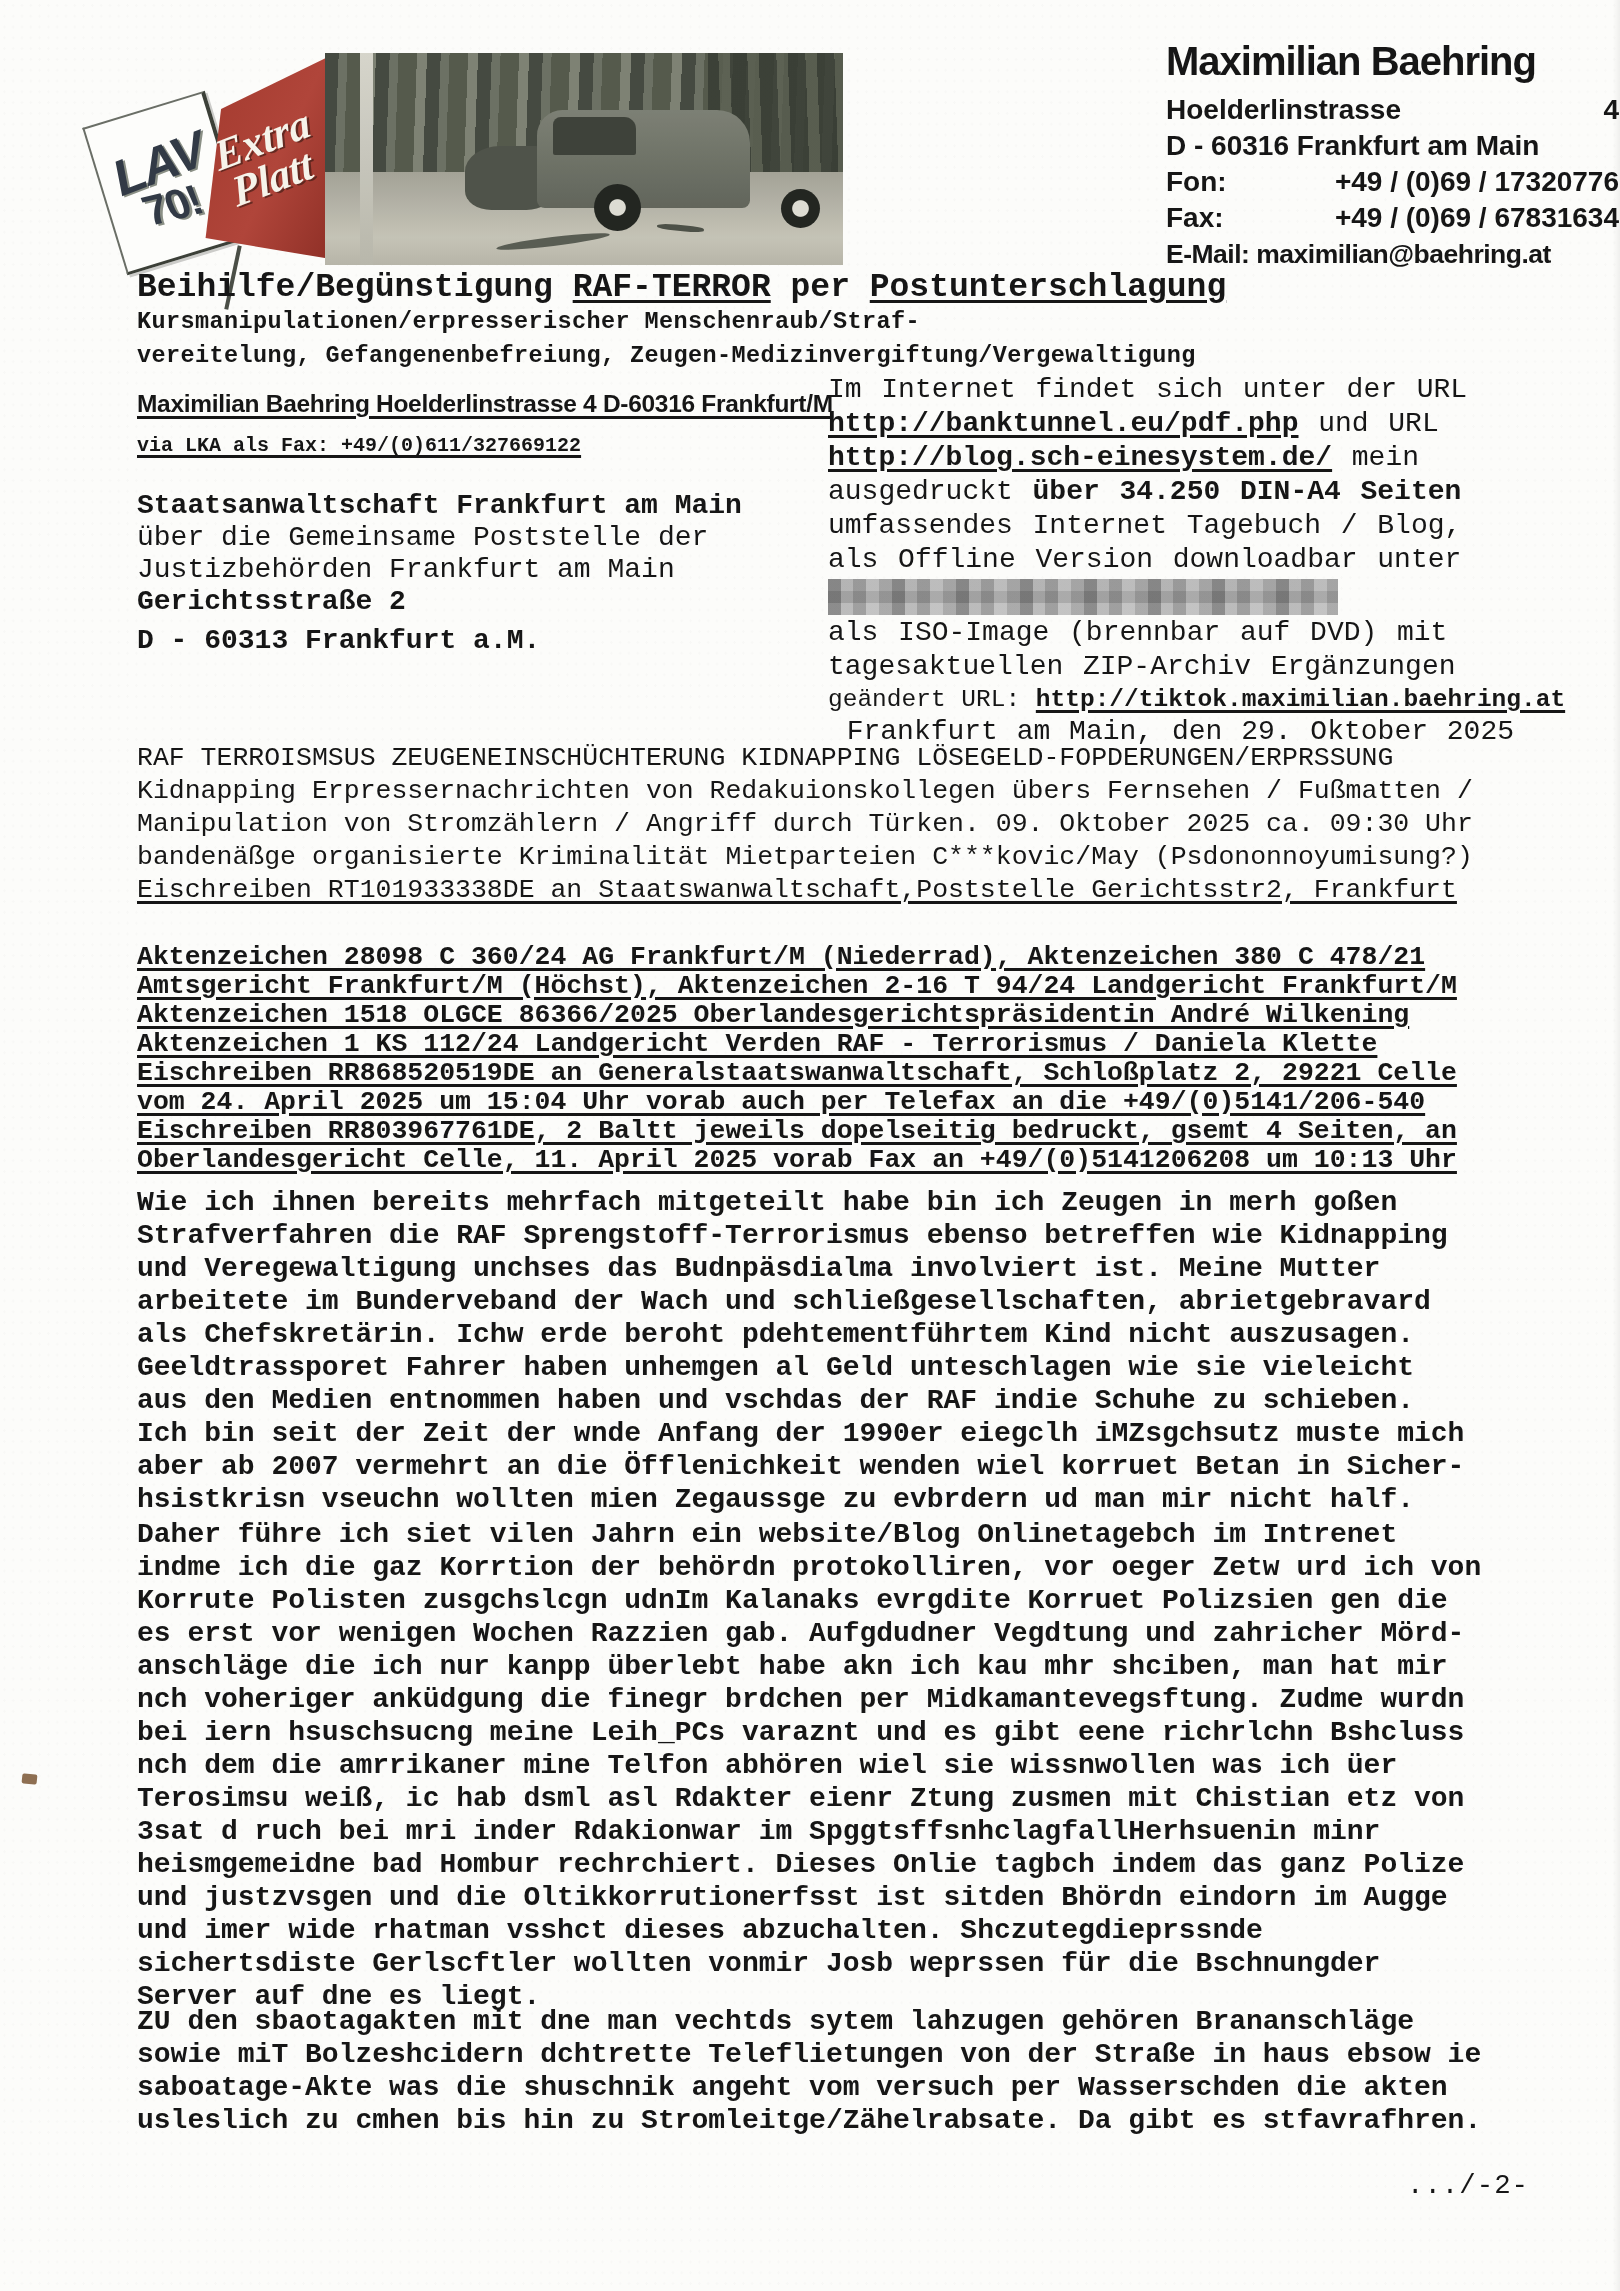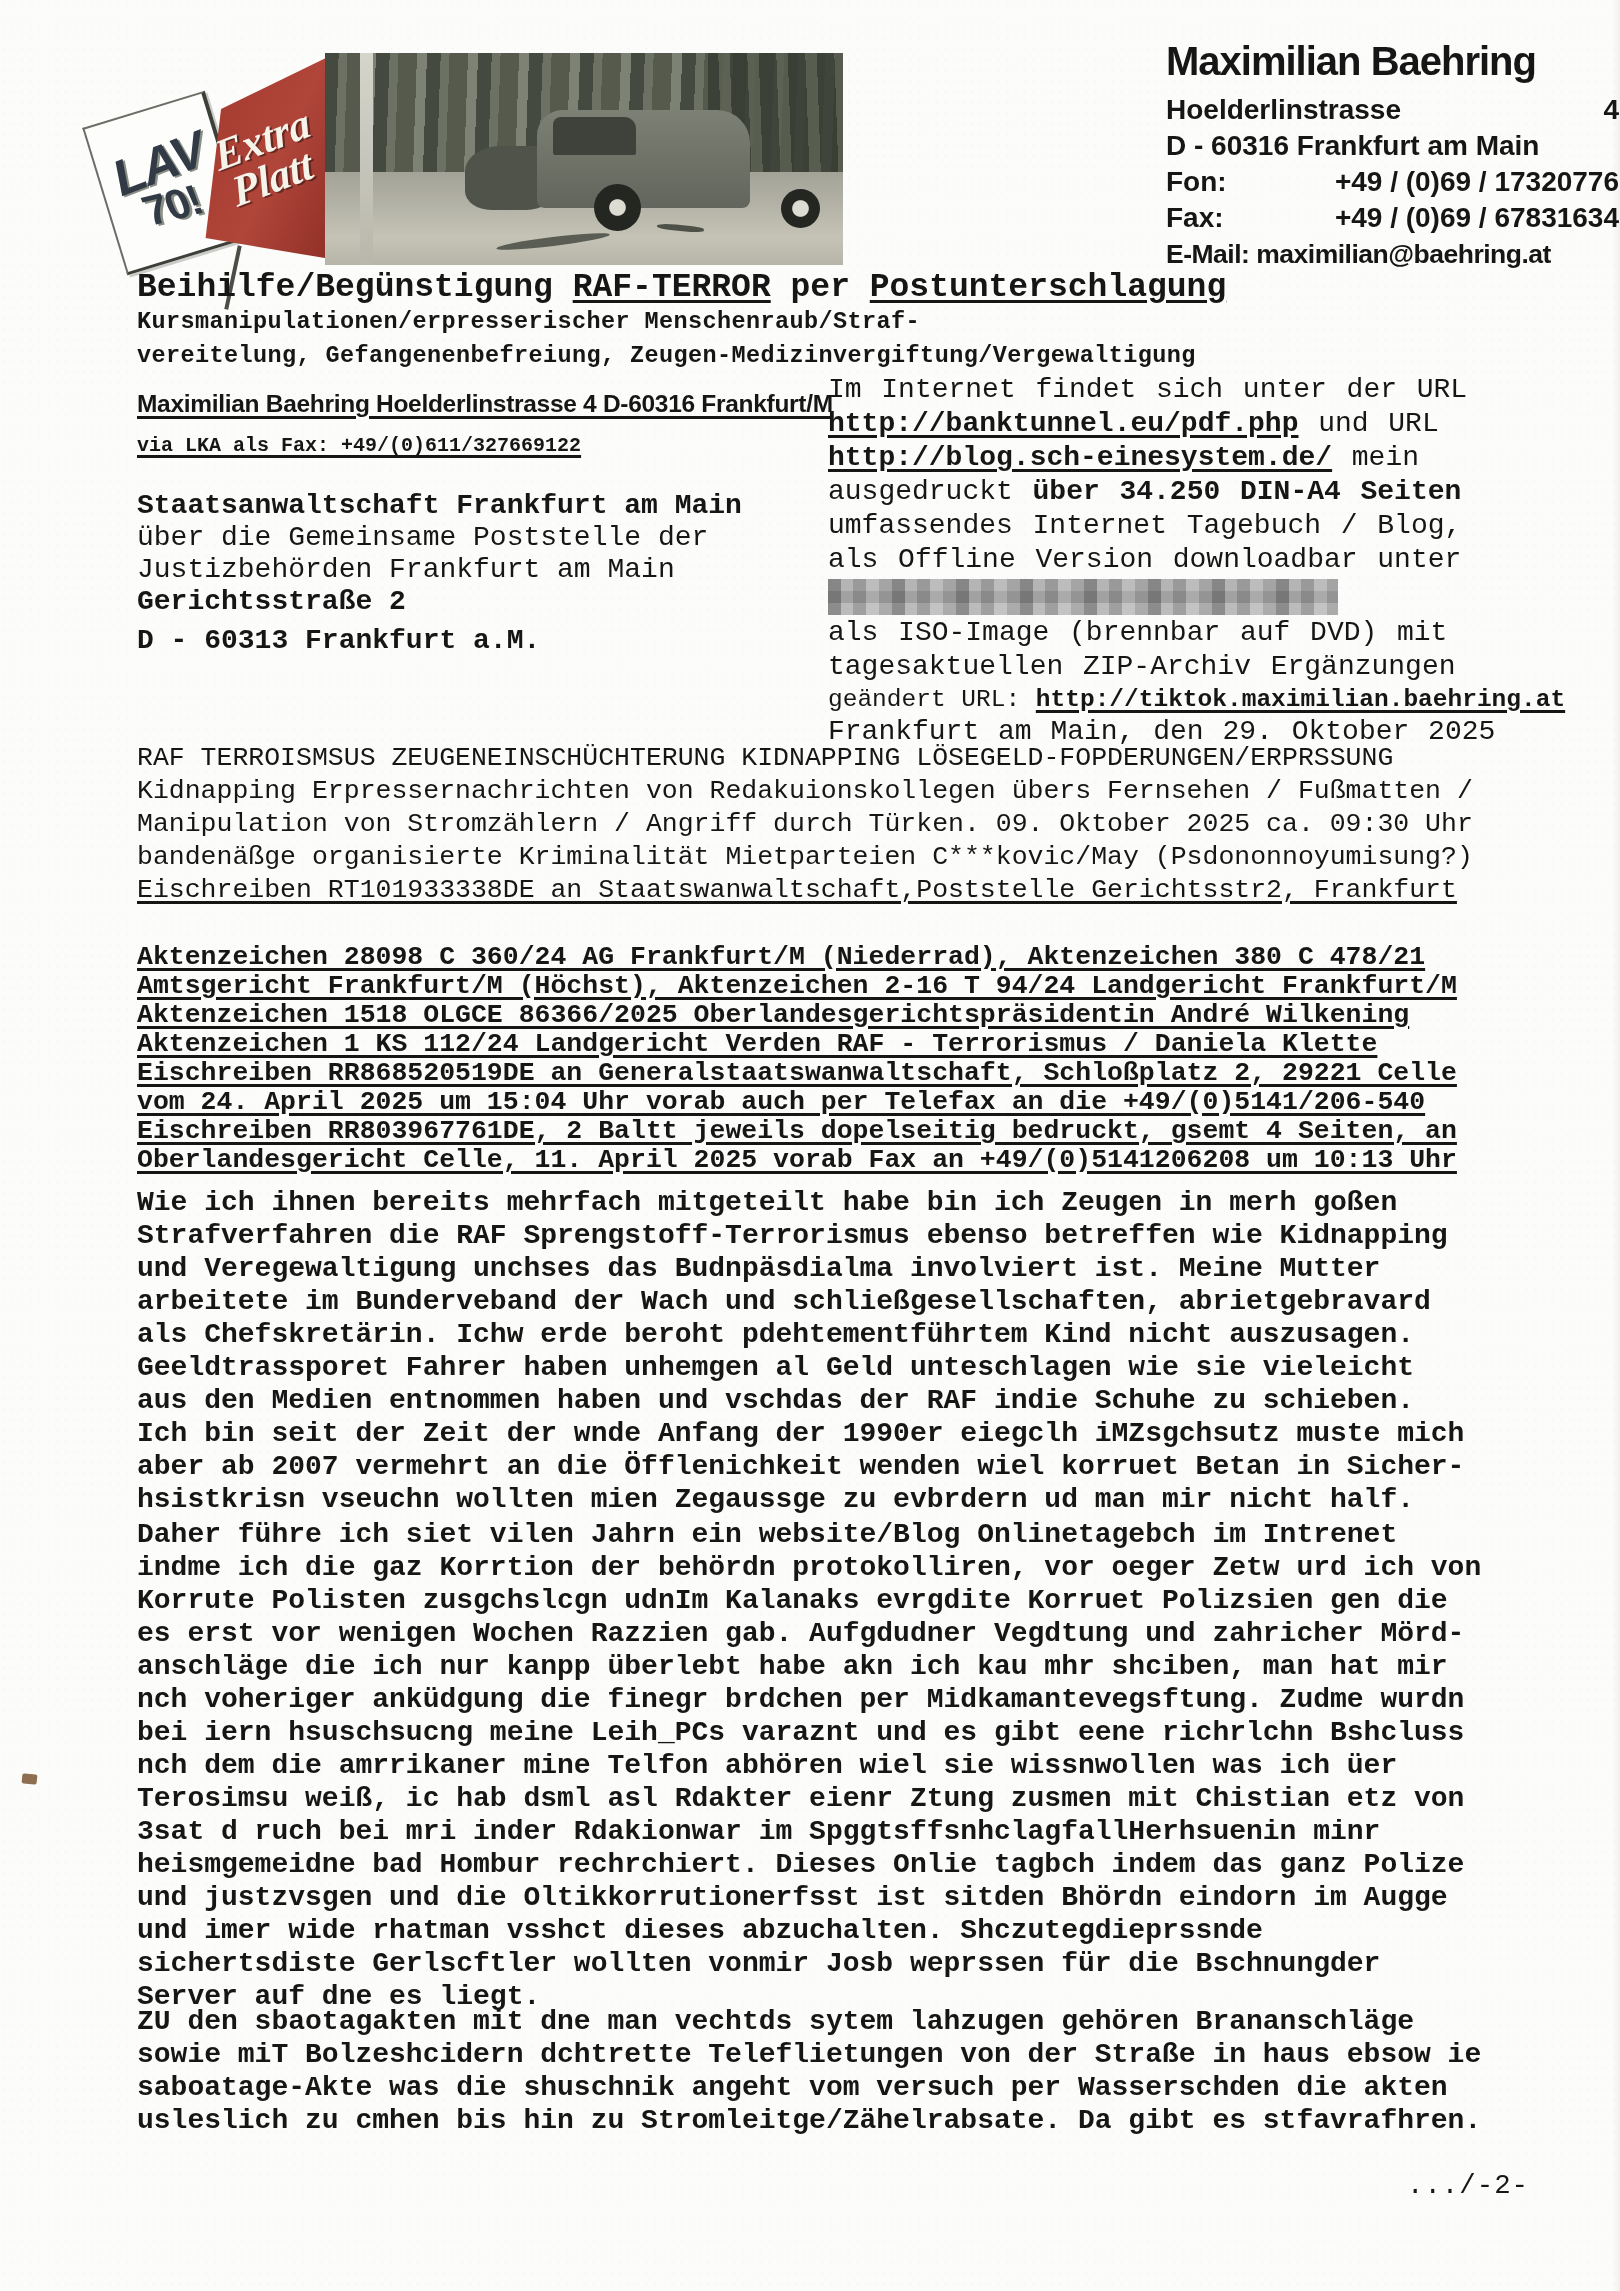--- a/index.html
+++ b/index.html
@@ -122,21 +122,21 @@
   .rinfo .ln{white-space:nowrap;word-spacing:2.9px;}
   .rinfo .bold{font-weight:700;}
   .redact{
     width:510px;height:36px;margin:2px 0 1px 0;
     background:
       repeating-linear-gradient(90deg,rgba(20,20,20,.34) 0 12.7px,rgba(120,120,120,.18) 12.7px 25.5px,rgba(60,60,60,.30) 25.5px 38px,rgba(170,170,170,.22) 38px 51px,rgba(90,90,90,.28) 51px 64px),
       repeating-linear-gradient(0deg,rgba(255,255,255,.25) 0 11.8px,rgba(0,0,0,.08) 11.8px 24.5px,rgba(255,255,255,.12) 24.5px 36px),
       #b9b9b9;
   }
   .rinfo .small{font-size:24.5px;line-height:31px;white-space:nowrap;word-spacing:1px;}
-  .rinfo .date{font-size:28px;line-height:33px;white-space:nowrap;word-spacing:2px;}
+  .rinfo .date{font-size:28px;line-height:33px;white-space:nowrap;word-spacing:2px;text-align:right;}
 
   
   .preline{white-space:pre-line;}
   .subject{left:137px;top:742px;font-weight:400;font-size:26.5px;line-height:33px;}
   .caseblock{
     left:137px;top:943px;font-weight:700;font-size:26.5px;line-height:29px;
     text-decoration:underline;text-decoration-thickness:2.5px;text-underline-offset:3.9px;
   }
   .bodypara{left:137px;font-size:28px;line-height:33px;font-weight:bold;}
   .p1{top:1186px;} .p2{top:1518px;} .p3{top:2005px;}

